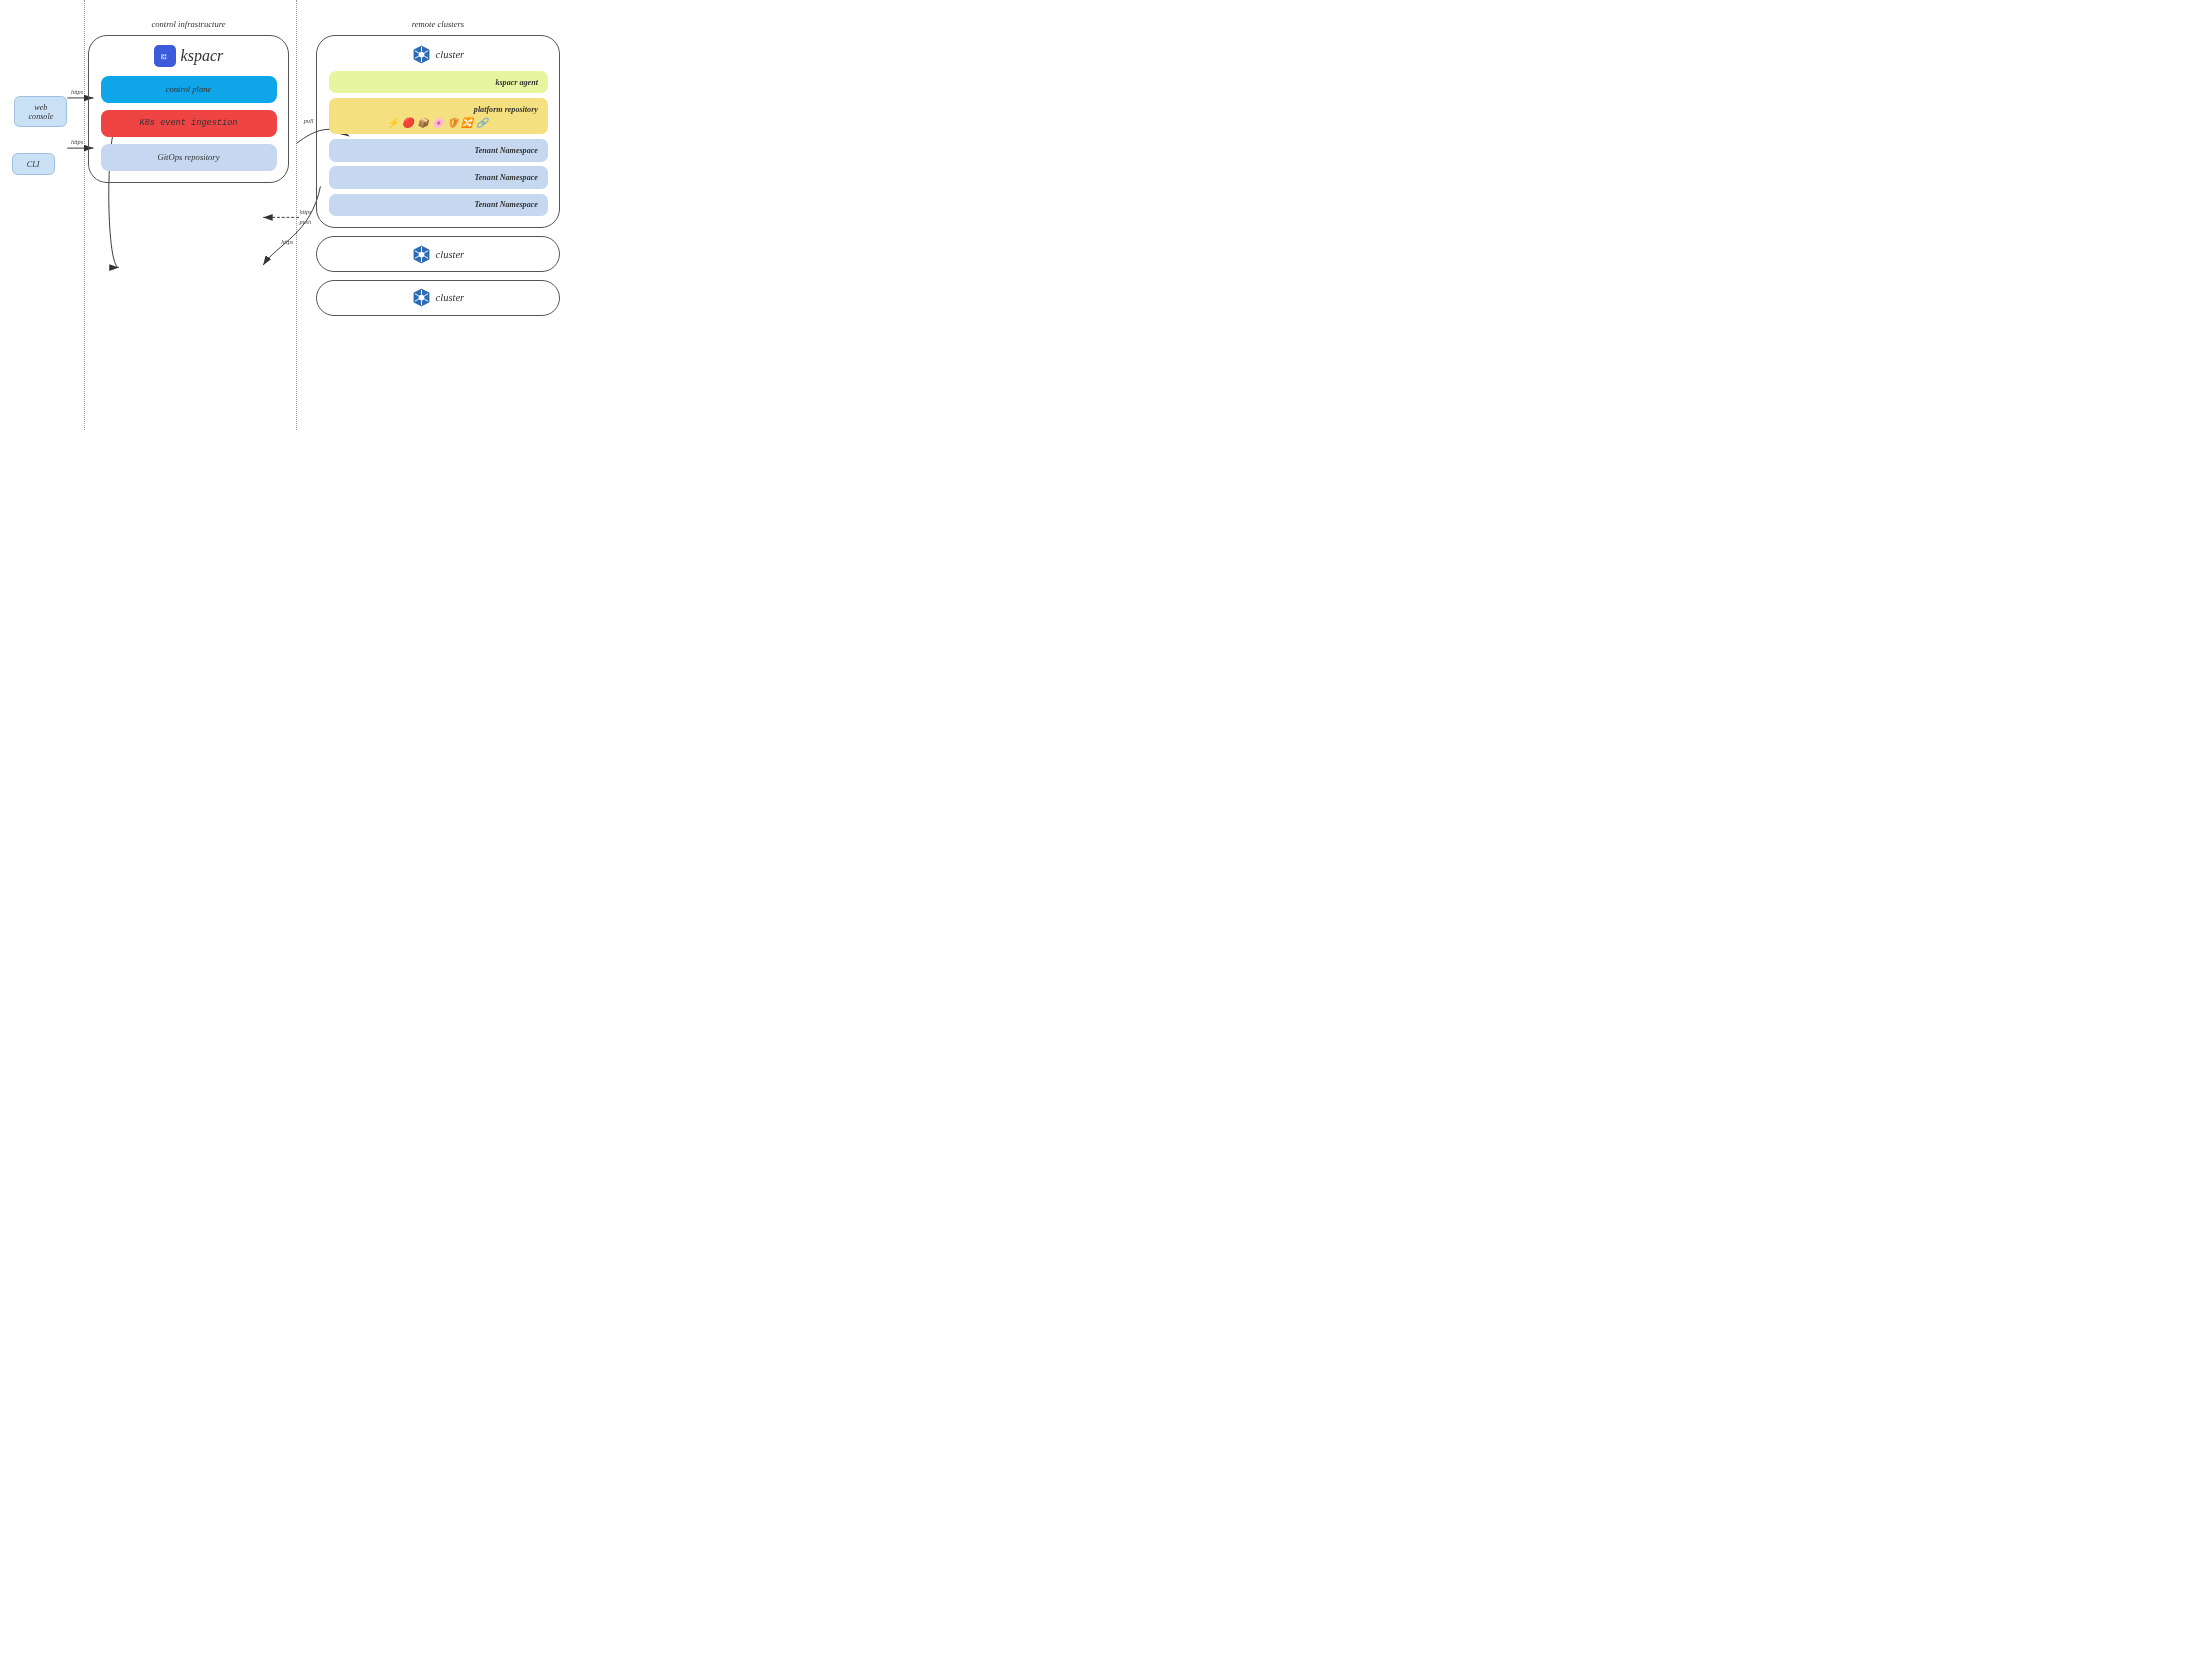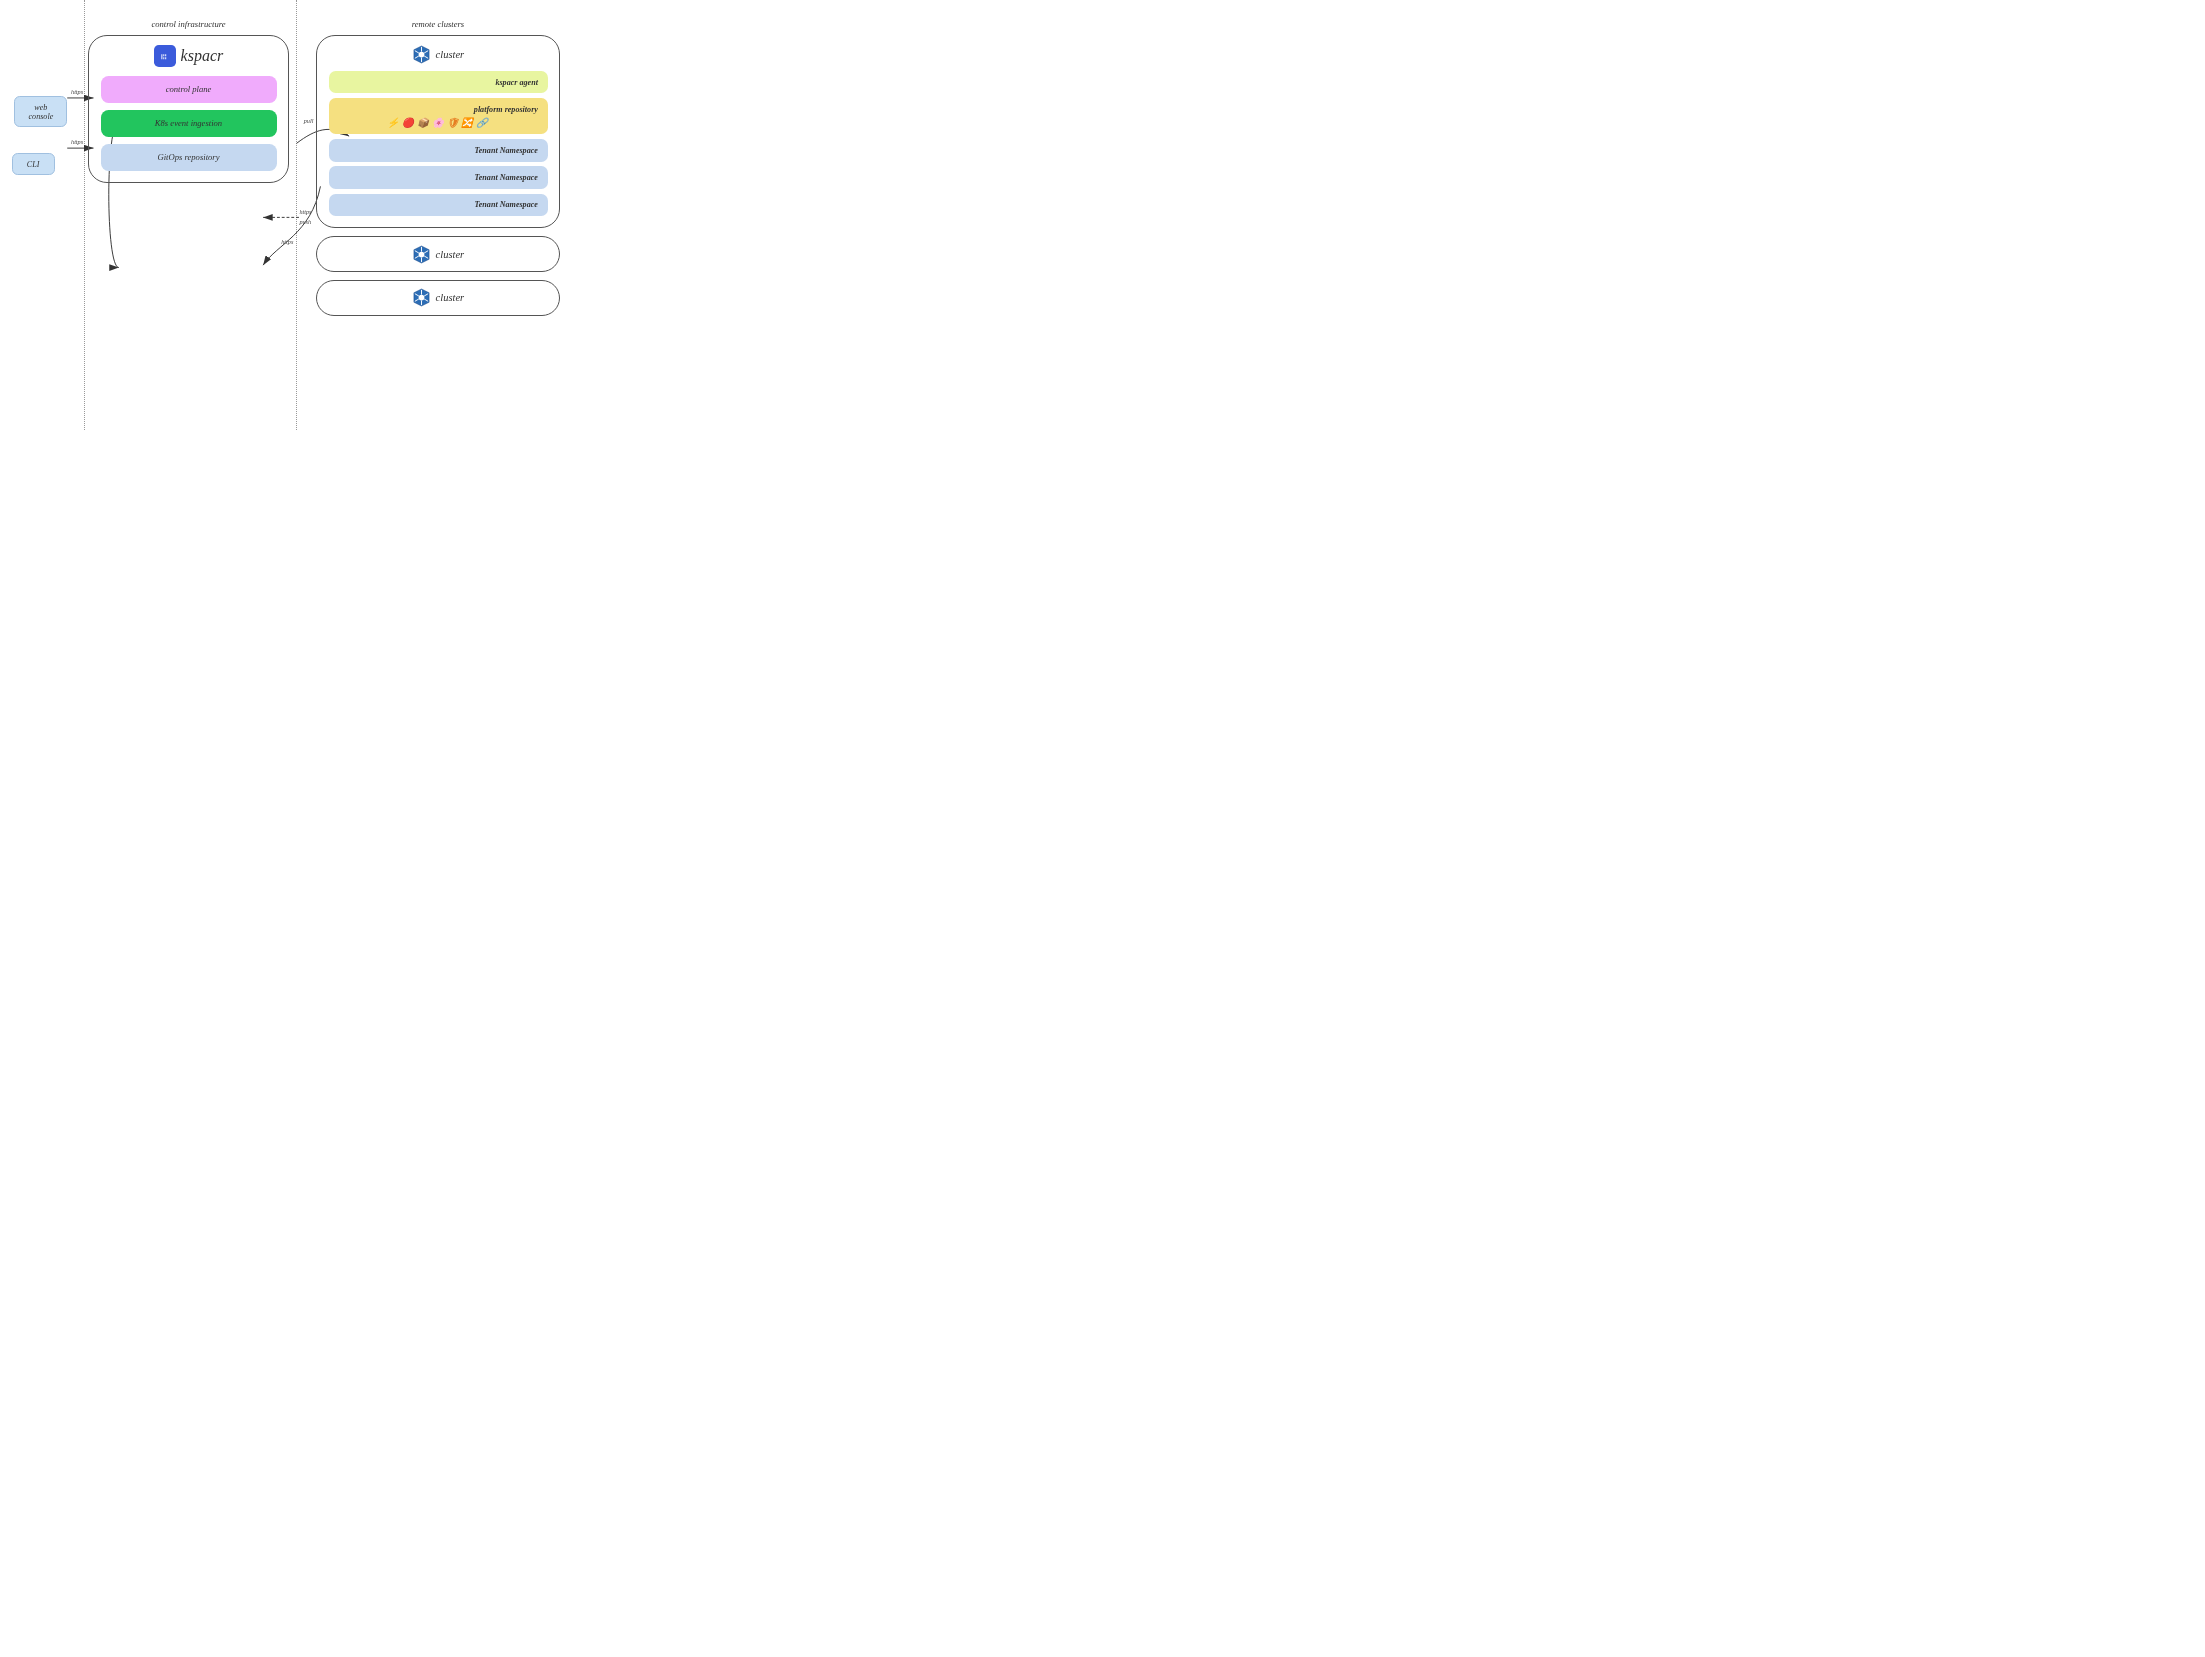--- a/index.html
+++ b/index.html
@@ -108,25 +108,26 @@
       padding: 8.6px 9.6px;
       text-align: center;
       font-style: italic;
       font-size: 8.6px;
       color: #333;
       margin-bottom: 6.7px;
       border: none;
     }
 
     .component-box.green {
-      background: #f0abfc;
+      background: #0ea5e9;
     }
 
     .component-box.yellow {
-      background: #22c55e;
+      background: #ef4444;
+      font-family: Liberation Mono, monospace;
     }
 
     .component-box.blue {
       background: #c5d8f0;
     }
 
     .remote-clusters-label {
       text-align: center;
       margin-bottom: 5.7px;
     }

